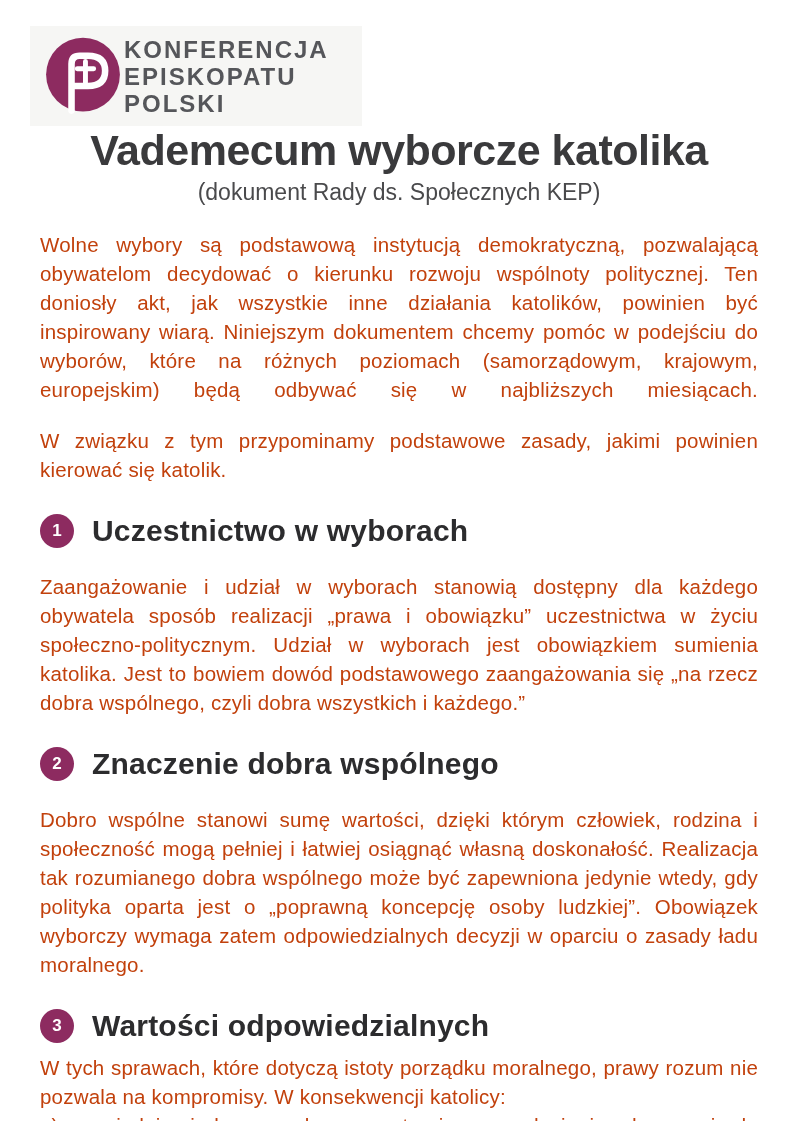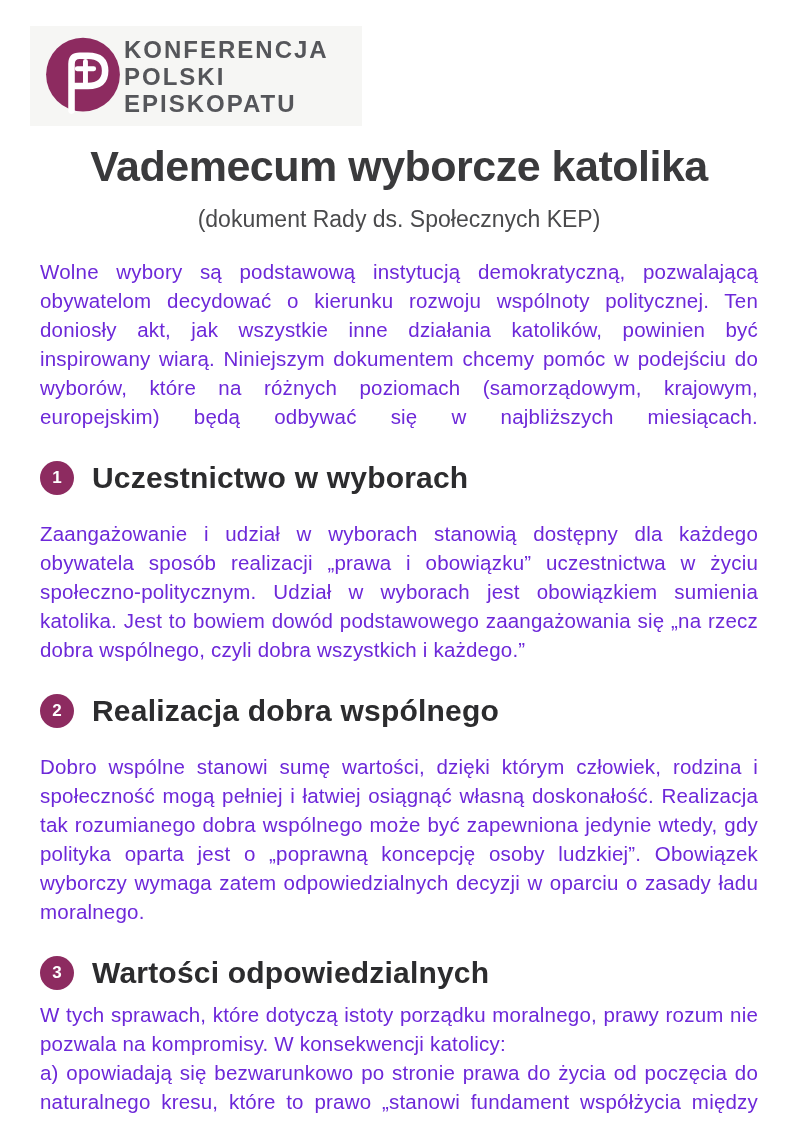--- a/index.html
+++ b/index.html
@@ -16,37 +16,36 @@
     width:332px; min-height:100px;
     background:#f6f6f4;
     display:flex; align-items:flex-end; 
     padding:8px 10px 8px 12px;
     margin-left:-10px;
   }
   .logo-text { color:#55565a; font-weight:600; font-size:24px; letter-spacing:2px; line-height:1.12; }
 
   
   h1.title {
-    margin-top:16px;
     text-align:center;
     font-size:43px; font-weight:bold; color:#3a3a3c;
     letter-spacing:-0.5px;
   }
   .subtitle {
     text-align:center;
     font-size:23px; color:#4a4a4c;
-    margin-top:15px;
+    margin-top:4px;
   }
 
   
   p.body {
     font-size:20.5px; line-height:29px;
     text-align:justify;
     letter-spacing:0.2px;
-    color:#6d28d9;
+    color:#c2410c;
     margin-top:24px;
   }
   p.body.tight { margin-top:22px; }
   .stretch-last { text-align-last:justify; }
   .pre { white-space:pre-line; }
 
   
   .sec-head {
     display:flex; align-items:center; gap:18px;
     margin-top:30px; margin-bottom:2px;
@@ -72,39 +71,40 @@
 <div class="page">
 
   <div class="logo-block">
     <svg viewBox="0 0 100 100" width="82" height="82" aria-hidden="true">
       <circle cx="50" cy="47" r="45" fill="#8d2b60"></circle>
       <path d="M36 91 L36 34 Q36 24 46 24 L56 24 Q77 24 77 42.5 Q77 61 56 61 L36 61" fill="none" stroke="#ffffff" stroke-width="8" stroke-linecap="round"></path>
       <path d="M53 31 L53 57 M43 40 L63 40" fill="none" stroke="#ffffff" stroke-width="6" stroke-linecap="round"></path>
     </svg>
     <div class="logo-text">
       <div>KONFERENCJA</div>
+      <div>EPISKOPATU</div>
       <div>POLSKI</div>
-      <div>EPISKOPATU</div>
     </div>
   </div>
 
   <h1 class="title">Vademecum wyborcze katolika</h1>
   <div class="subtitle">(dokument Rady ds. Społecznych KEP)</div>
 
   <p class="body stretch-last">Wolne wybory są podstawową instytucją demokratyczną, pozwalającą obywatelom decydować o kierunku rozwoju wspólnoty politycznej. Ten doniosły akt, jak wszystkie inne działania katolików, powinien być inspirowany wiarą. Niniejszym dokumentem chcemy pomóc w podejściu do wyborów, które na różnych poziomach (samorządowym, krajowym, europejskim) będą odbywać się w najbliższych miesiącach.</p>
+  <p class="body tight">W związku z tym przypominamy podstawowe zasady, jakimi powinien kierować się katolik.</p>
 
   <div class="sec-head">
     <span class="badge">1</span>
     <h2>Uczestnictwo w wyborach</h2>
   </div>
   <p class="body sec-body">Zaangażowanie i udział w wyborach stanowią dostępny dla każdego obywatela sposób realizacji „prawa i obowiązku” uczestnictwa w życiu społeczno-politycznym. Udział w wyborach jest obowiązkiem sumienia katolika. Jest to bowiem dowód podstawowego zaangażowania się „na rzecz dobra wspólnego, czyli dobra wszystkich i każdego.”</p>
 
   <div class="sec-head">
     <span class="badge">2</span>
-    <h2>Realizacja dobra wspólnego</h2>
+    <h2>Znaczenie dobra wspólnego</h2>
   </div>
   <p class="body sec-body sec-body-2">Dobro wspólne stanowi sumę wartości, dzięki którym człowiek, rodzina i społeczność mogą pełniej i łatwiej osiągnąć własną doskonałość. Realizacja tak rozumianego dobra wspólnego może być zapewniona jedynie wtedy, gdy polityka oparta jest o „poprawną koncepcję osoby ludzkiej”. Obowiązek wyborczy wymaga zatem odpowiedzialnych decyzji w oparciu o zasady ładu moralnego.</p>
 
   <div class="sec-head">
     <span class="badge">3</span>
     <h2>Wartości odpowiedzialnych</h2>
   </div>
   <p class="body sec-body sec-body-3 pre">W tych sprawach, które dotyczą istoty porządku moralnego, prawy rozum nie pozwala na kompromisy. W konsekwencji katolicy:
 a) opowiadają się bezwarunkowo po stronie prawa do życia od poczęcia do naturalnego kresu, które to prawo „stanowi fundament współżycia między ludźmi oraz istnienia wspólnoty politycznej.”</p>
 

